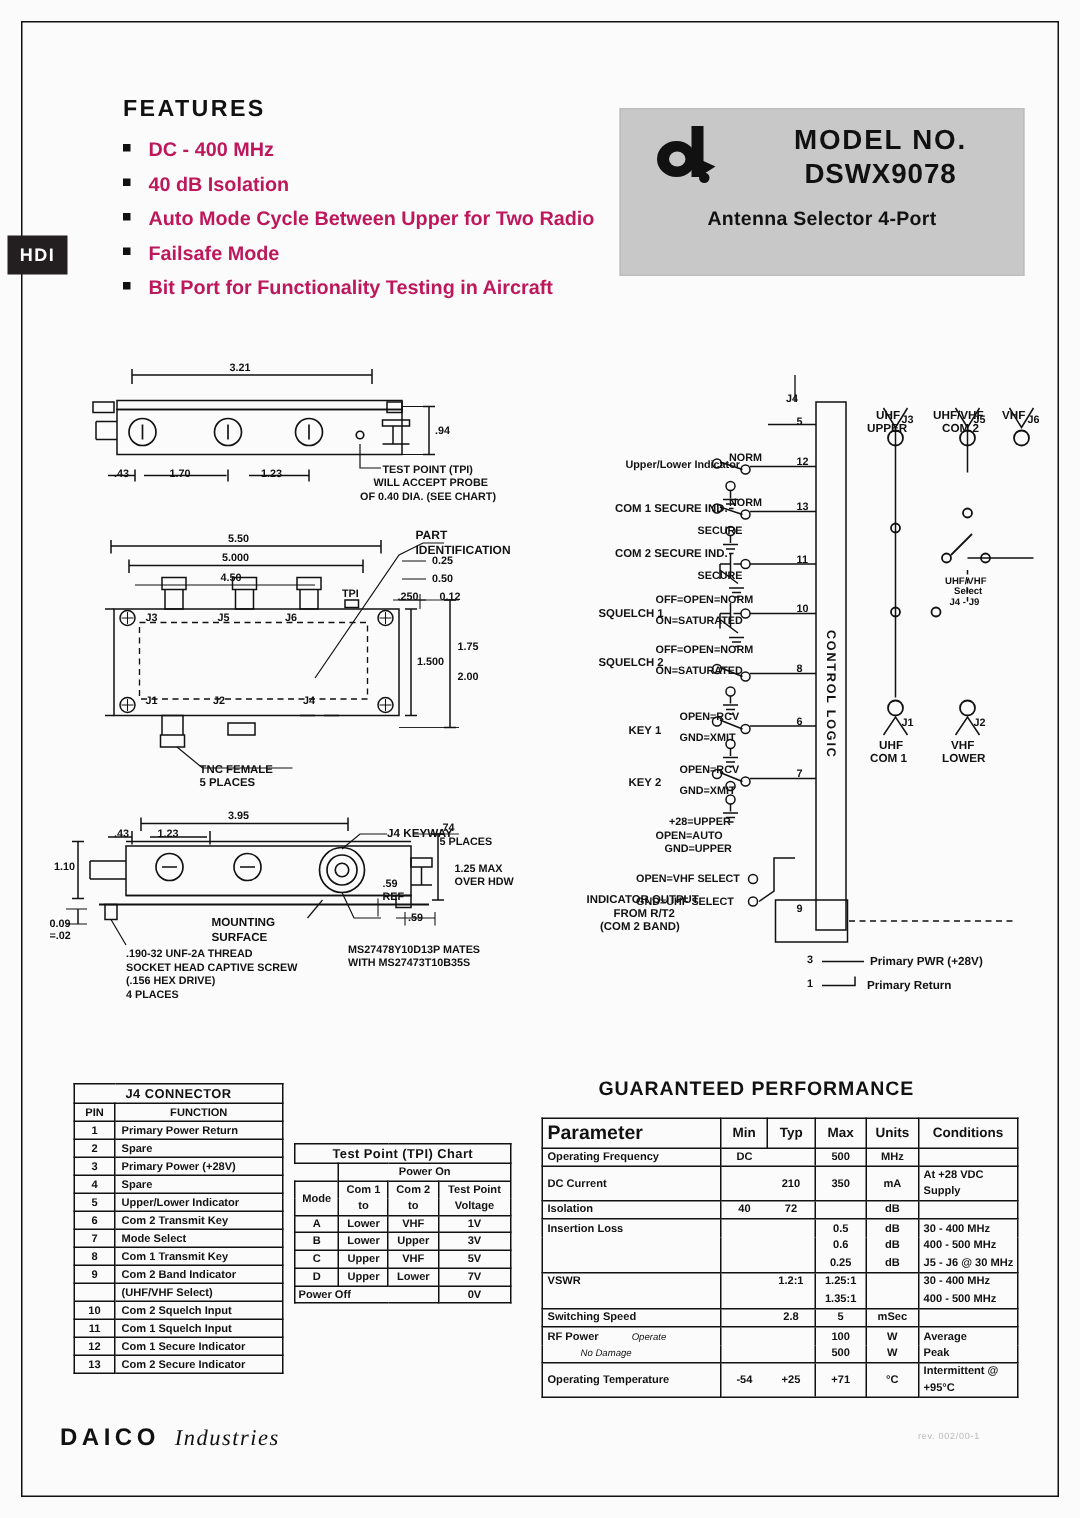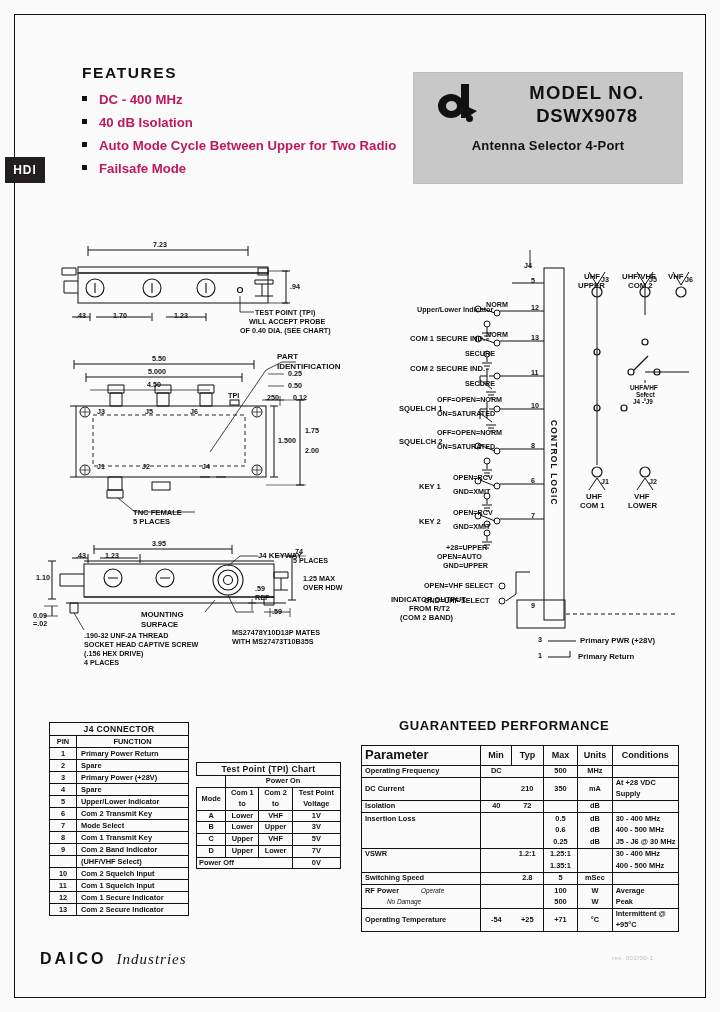--- a/index.html
+++ b/index.html
@@ -67,20 +67,21 @@
   <div class="border-outer"></div>
   <div class="hdi-tab">HDI</div>
 
   <div class="features">
     <h2>FEATURES</h2>
     <ul class="feat-list">
       <li><span class="bullet"></span><span>DC - 400 MHz</span></li>
       <li><span class="bullet"></span><span>40 dB Isolation</span></li>
       <li><span class="bullet"></span><span>Auto Mode Cycle Between Upper for Two Radio</span></li>
       <li><span class="bullet"></span><span>Failsafe Mode</span></li>
+      <li><span class="bullet"></span><span>Bit Port for Functionality Testing in Aircraft</span></li>
     </ul>
   </div>
 
   <div class="model-box">
     <div class="model-inner">
       <div class="logo-d">
         <div class="bowl"></div>
           <div class="stem"></div>
           <div class="tail"></div>
           <div class="dot"></div>
@@ -290,21 +291,21 @@
       <circle cx="487" cy="524" r="3"></circle>
       <circle cx="487" cy="533" r="3"></circle>
         <path d="M487,536 v5 M482,542 h10 M484,545 h6 M486,548 h3"></path>
 
       <circle cx="502" cy="586" r="3"></circle>
       <circle cx="502" cy="601" r="3"></circle>
       <path d="M506,601 L516,594 v-22 h14" stroke-width="1"></path>
     </g>
   </svg>
 
-  <div class="dt" style="left:153px;top:241px">7.23</div>
+  <div class="dt" style="left:153px;top:241px">3.21</div>
   <div class="dt" style="left:290px;top:283px">.94</div>
   <div class="dt" style="left:76px;top:312px">.43</div>
   <div class="dt" style="left:113px;top:312px">1.70</div>
   <div class="dt" style="left:174px;top:312px">1.23</div>
   <div class="dt" style="left:255px;top:309px">TEST POINT (TPI)</div>
   <div class="dt" style="left:249px;top:318px">WILL ACCEPT PROBE</div>
   <div class="dt" style="left:240px;top:327px">OF 0.40 DIA. (SEE CHART)</div>
 
   <div class="dt" style="left:152px;top:355px">5.50</div>
   <div class="dt" style="left:148px;top:368px">5.000</div>

